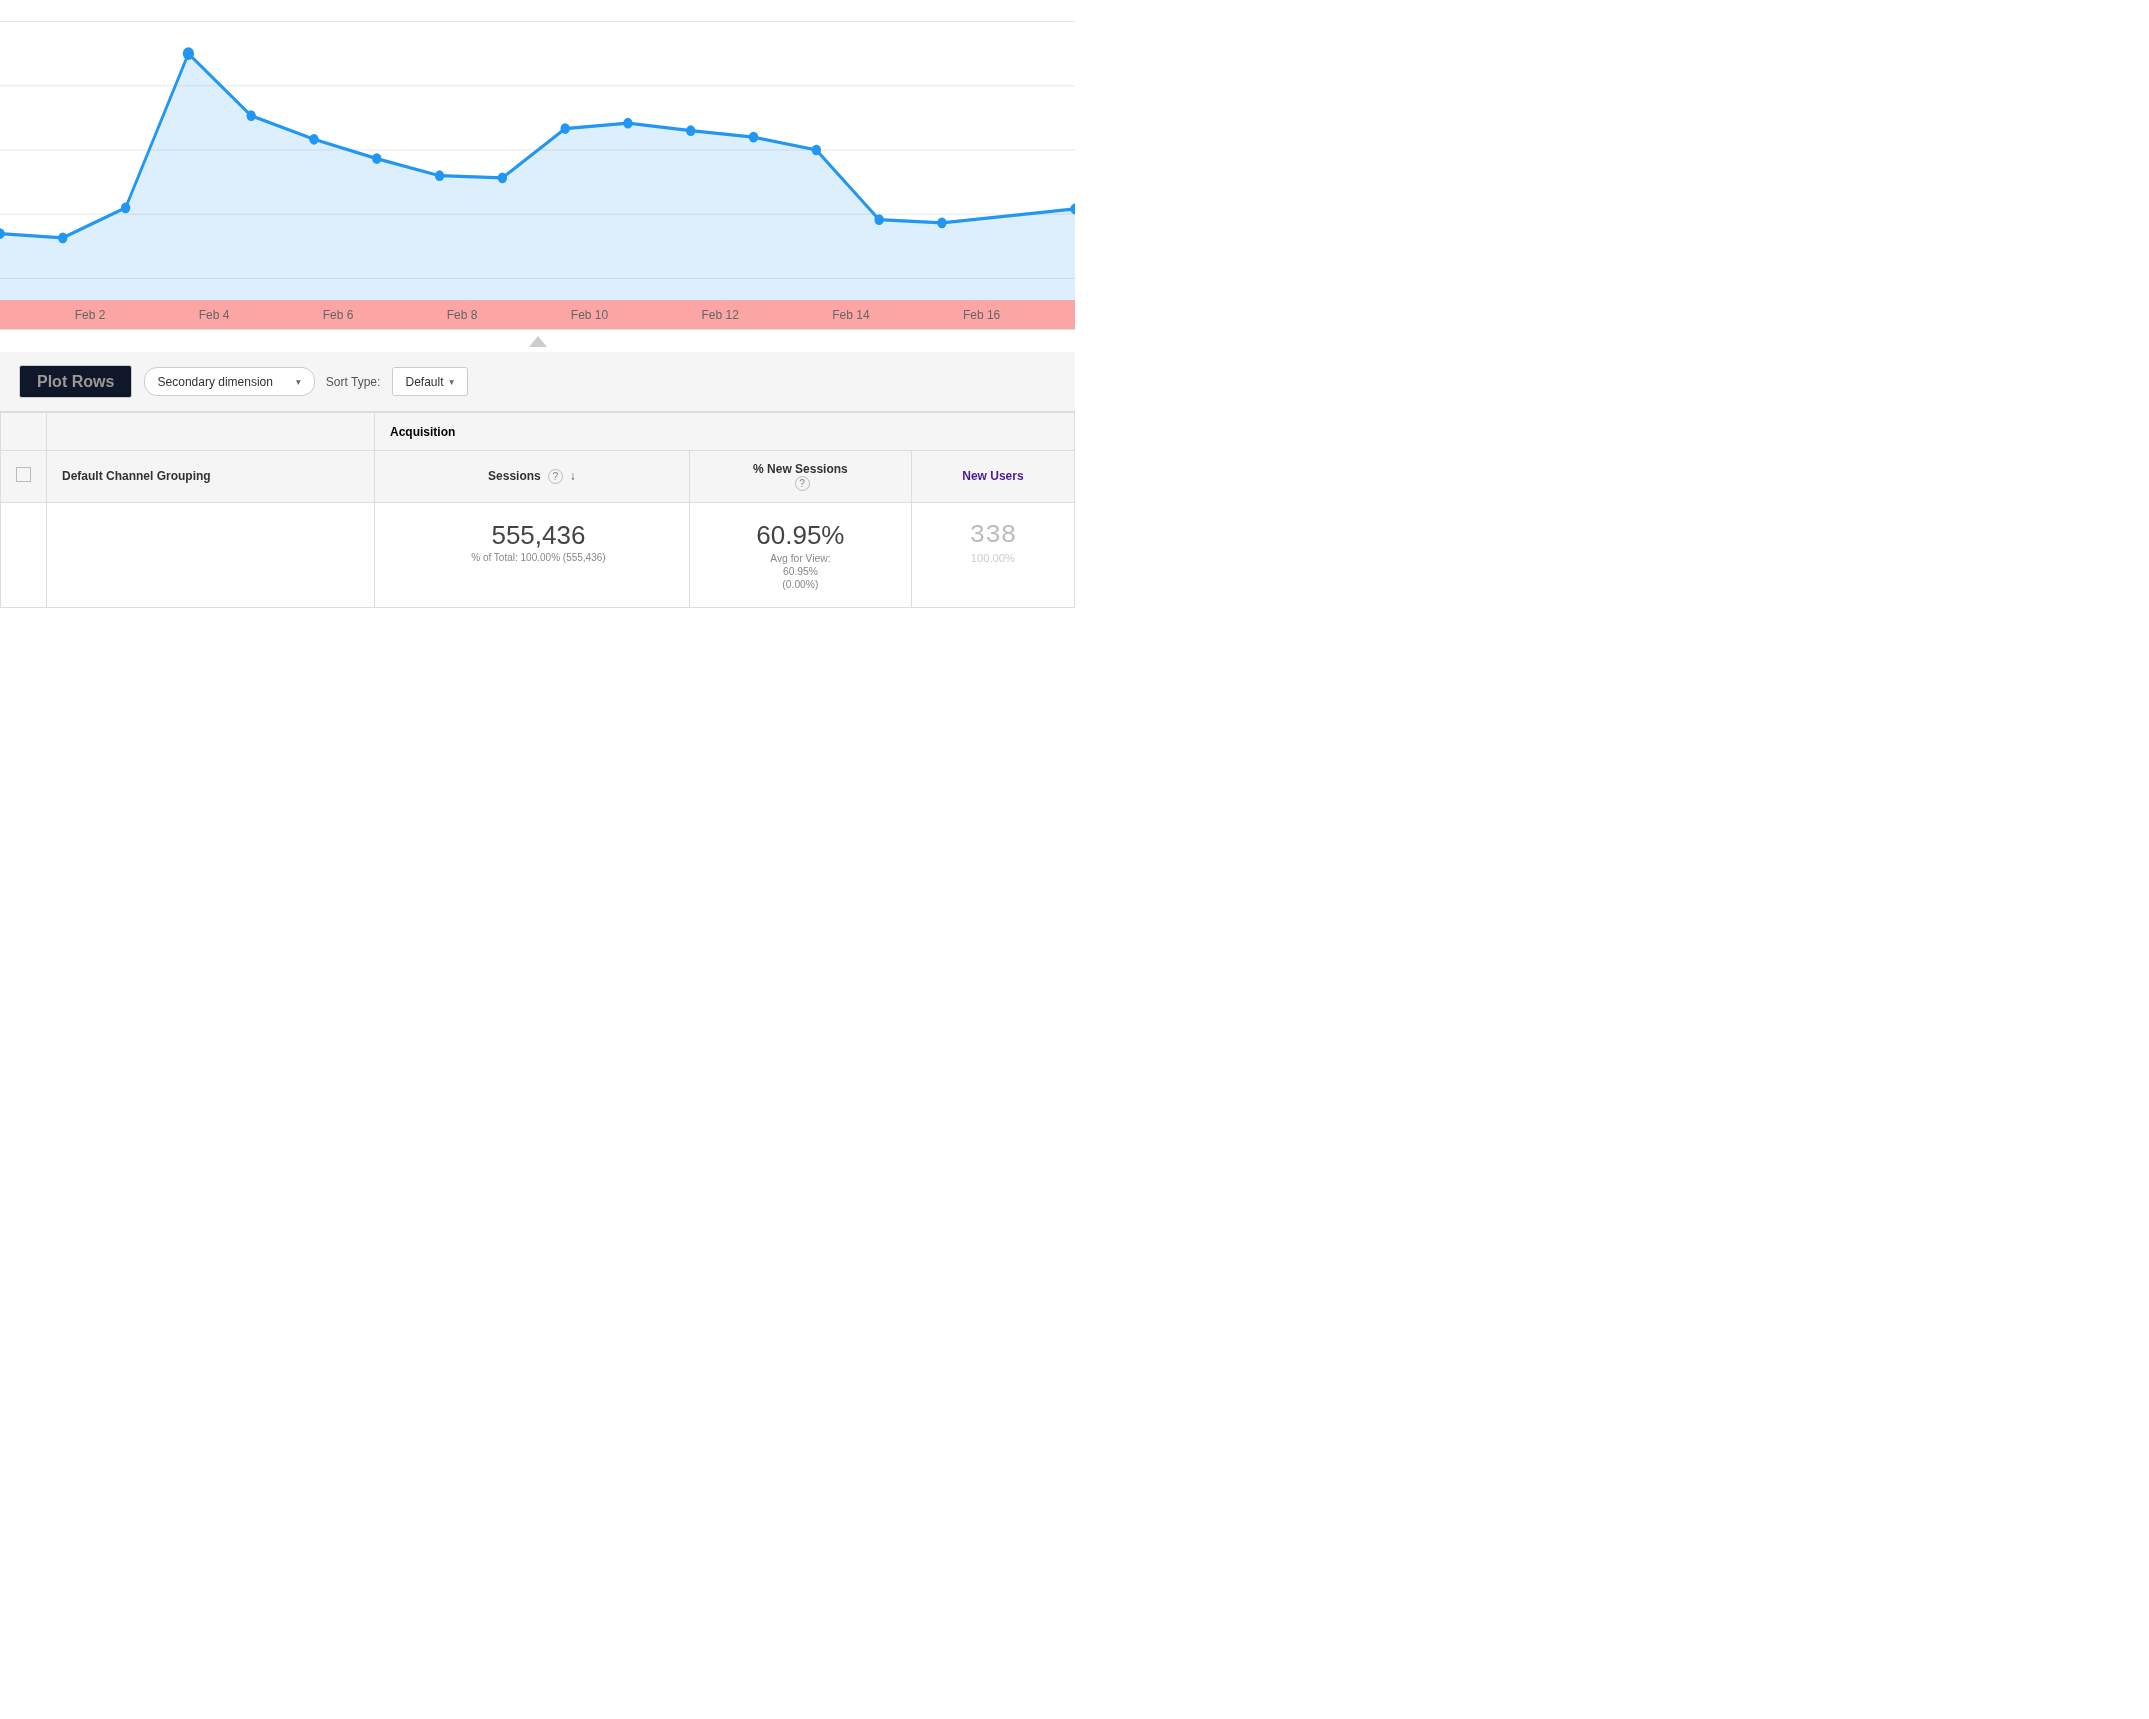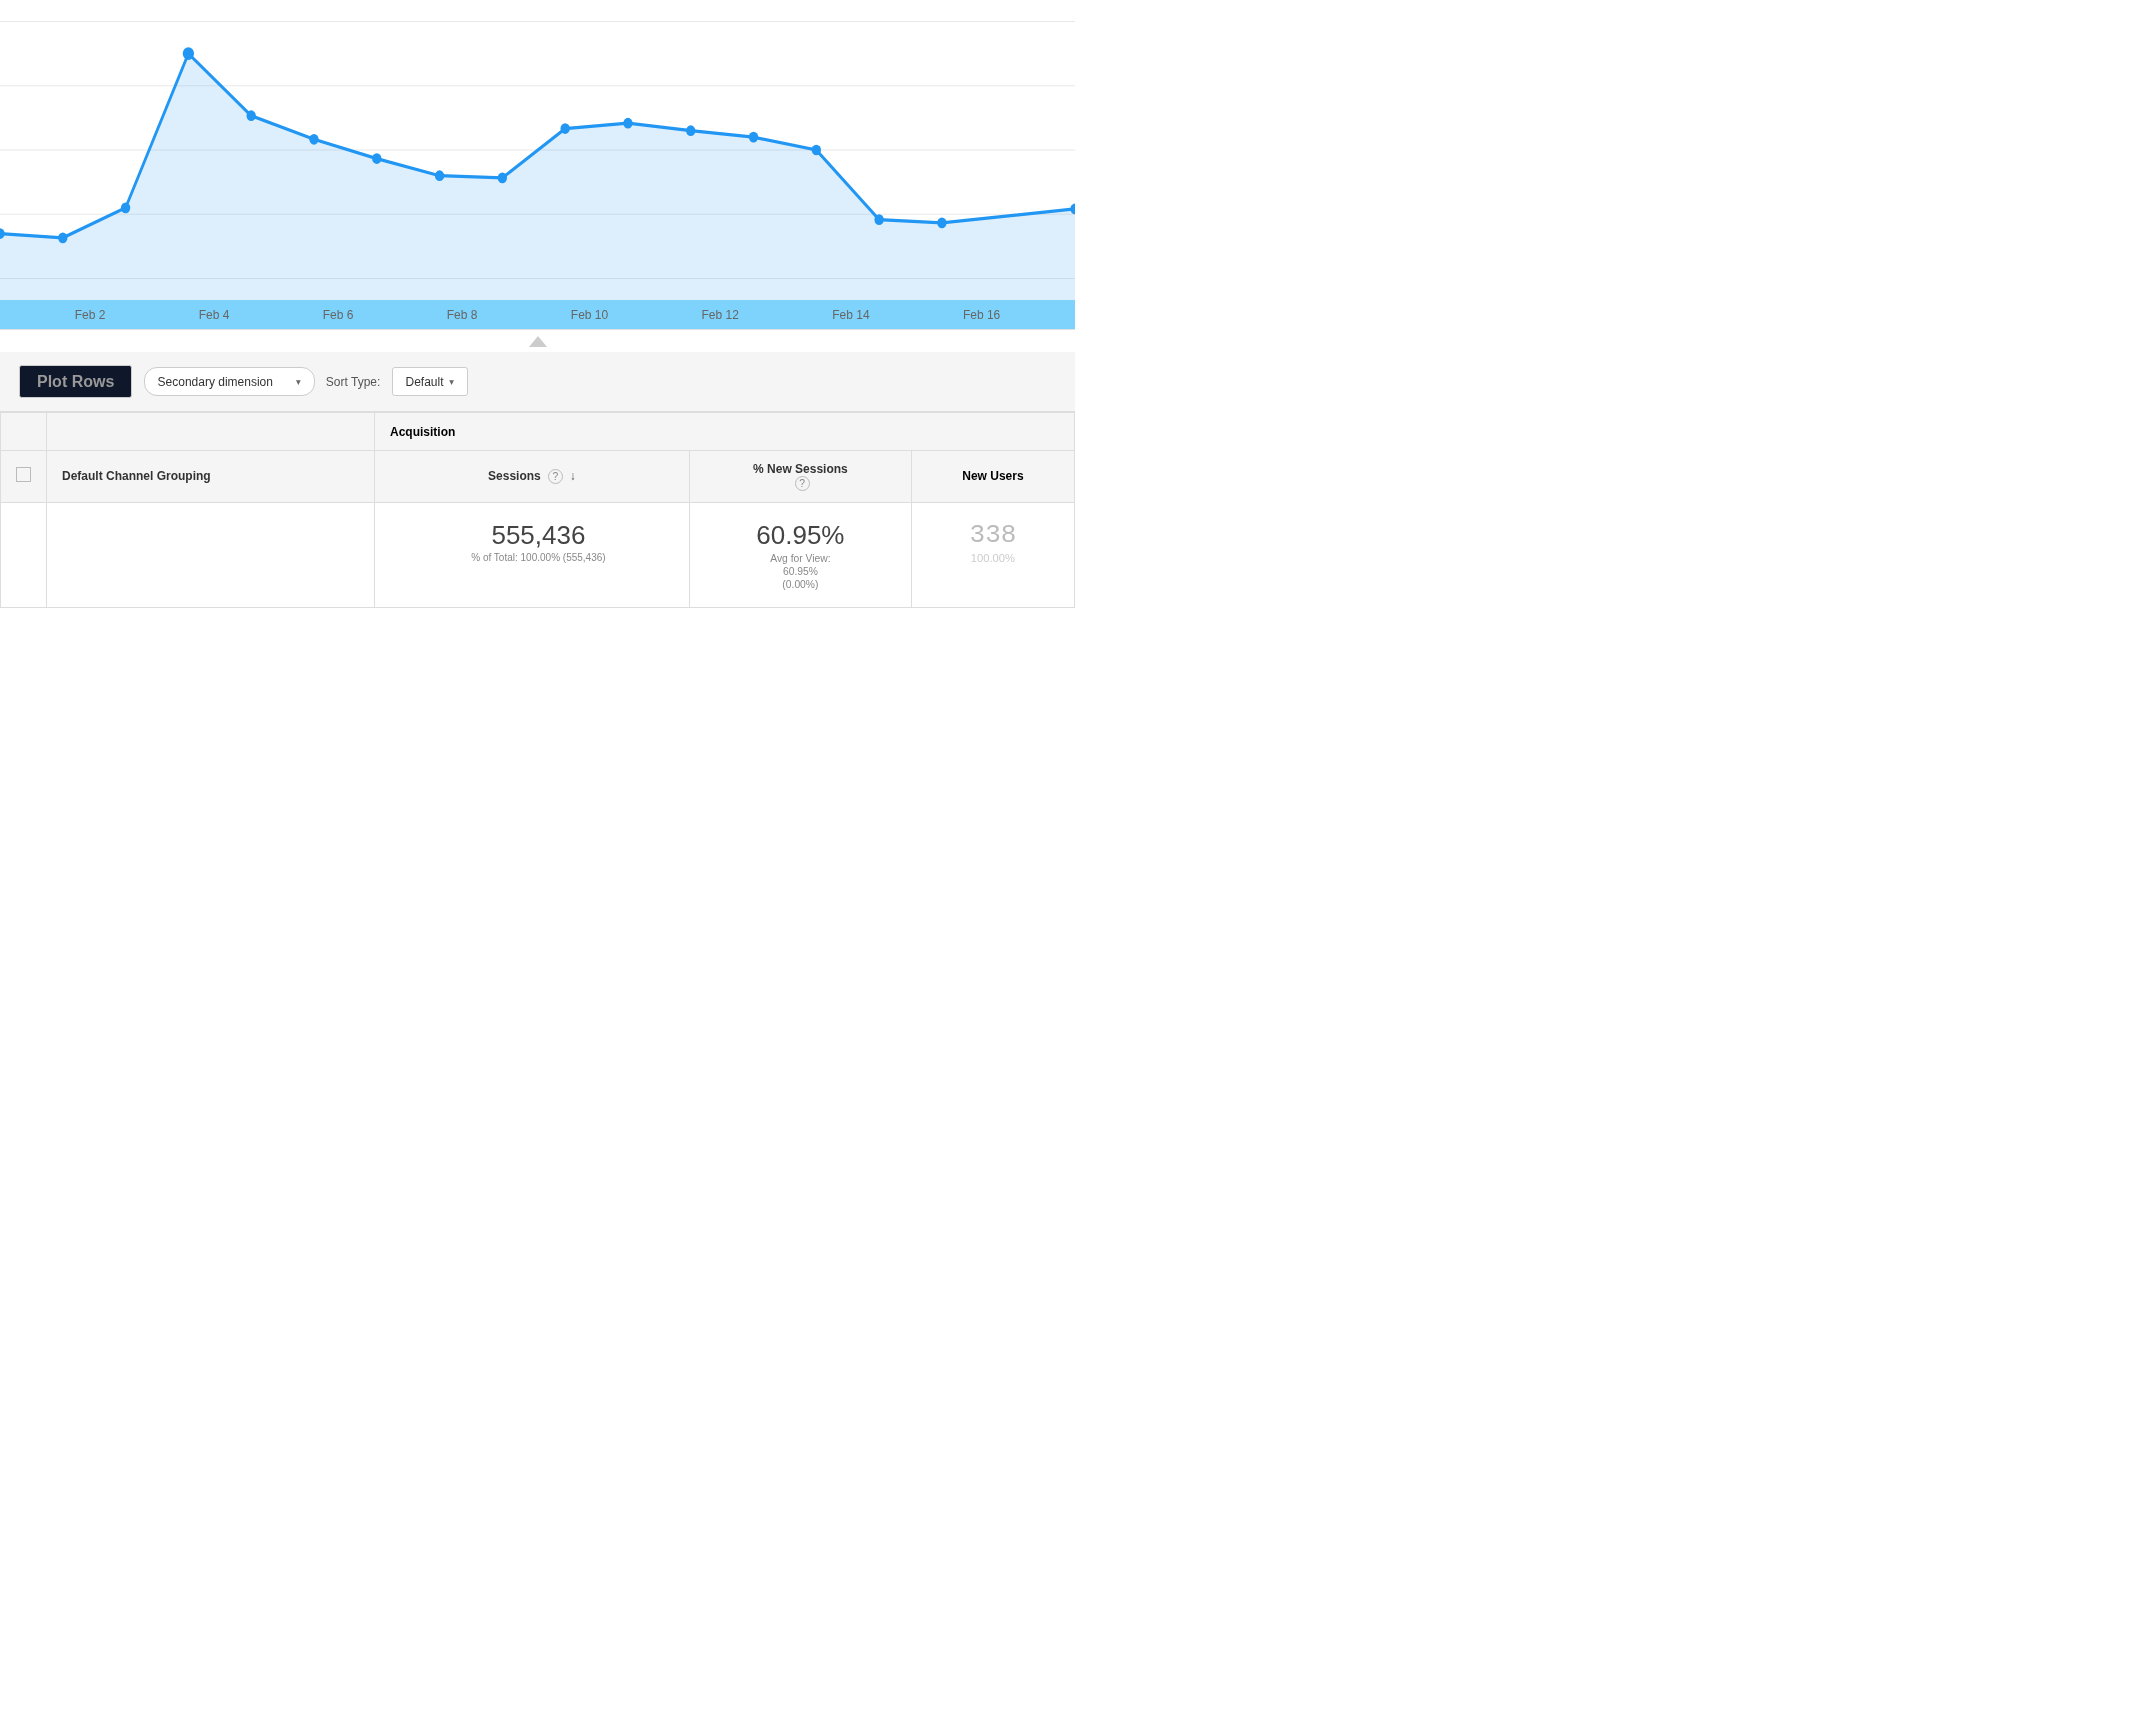--- a/index.html
+++ b/index.html
@@ -23,21 +23,21 @@
       width: 100%;
       height: 100%;
     }
 
     
     .x-axis {
       display: flex;
       justify-content: space-around;
       padding: 7.5px 28px;
       border-bottom: 0.9px solid #e0e0e0;
-      background: #7dd3fc;
+      background: #fca5a5;
       align-items: center;
     }
     .x-axis-label {
       color: #666;
       font-size: 12px;
       text-align: center;
     }
 
     
     .toolbar {
@@ -315,21 +315,21 @@
       <span class="col-header-label">Sessions</span>
       <span class="help-icon">?</span>
       <span class="sort-icon">↓</span>
     </td>
     <td class="col-new-sessions">
       <span class="col-header-label">% New Sessions</span>
       <br>
       <span class="help-icon">?</span>
     </td>
     <td class="col-new-users">
-      <span class="col-header-label" style="color:#000000;">New Users</span>
+      <span class="col-header-label" style="color:#4c1d95;">New Users</span>
     </td>
   </tr>
 
   <tr class="totals-row">
     <td class="checkbox-cell"></td>
     <td></td>
     <td style="text-align:center;padding-left:28px;">
       <span class="total-value">555,436</span>
       <span class="total-sub">% of Total: 100.00% (555,436)</span>
     </td>

